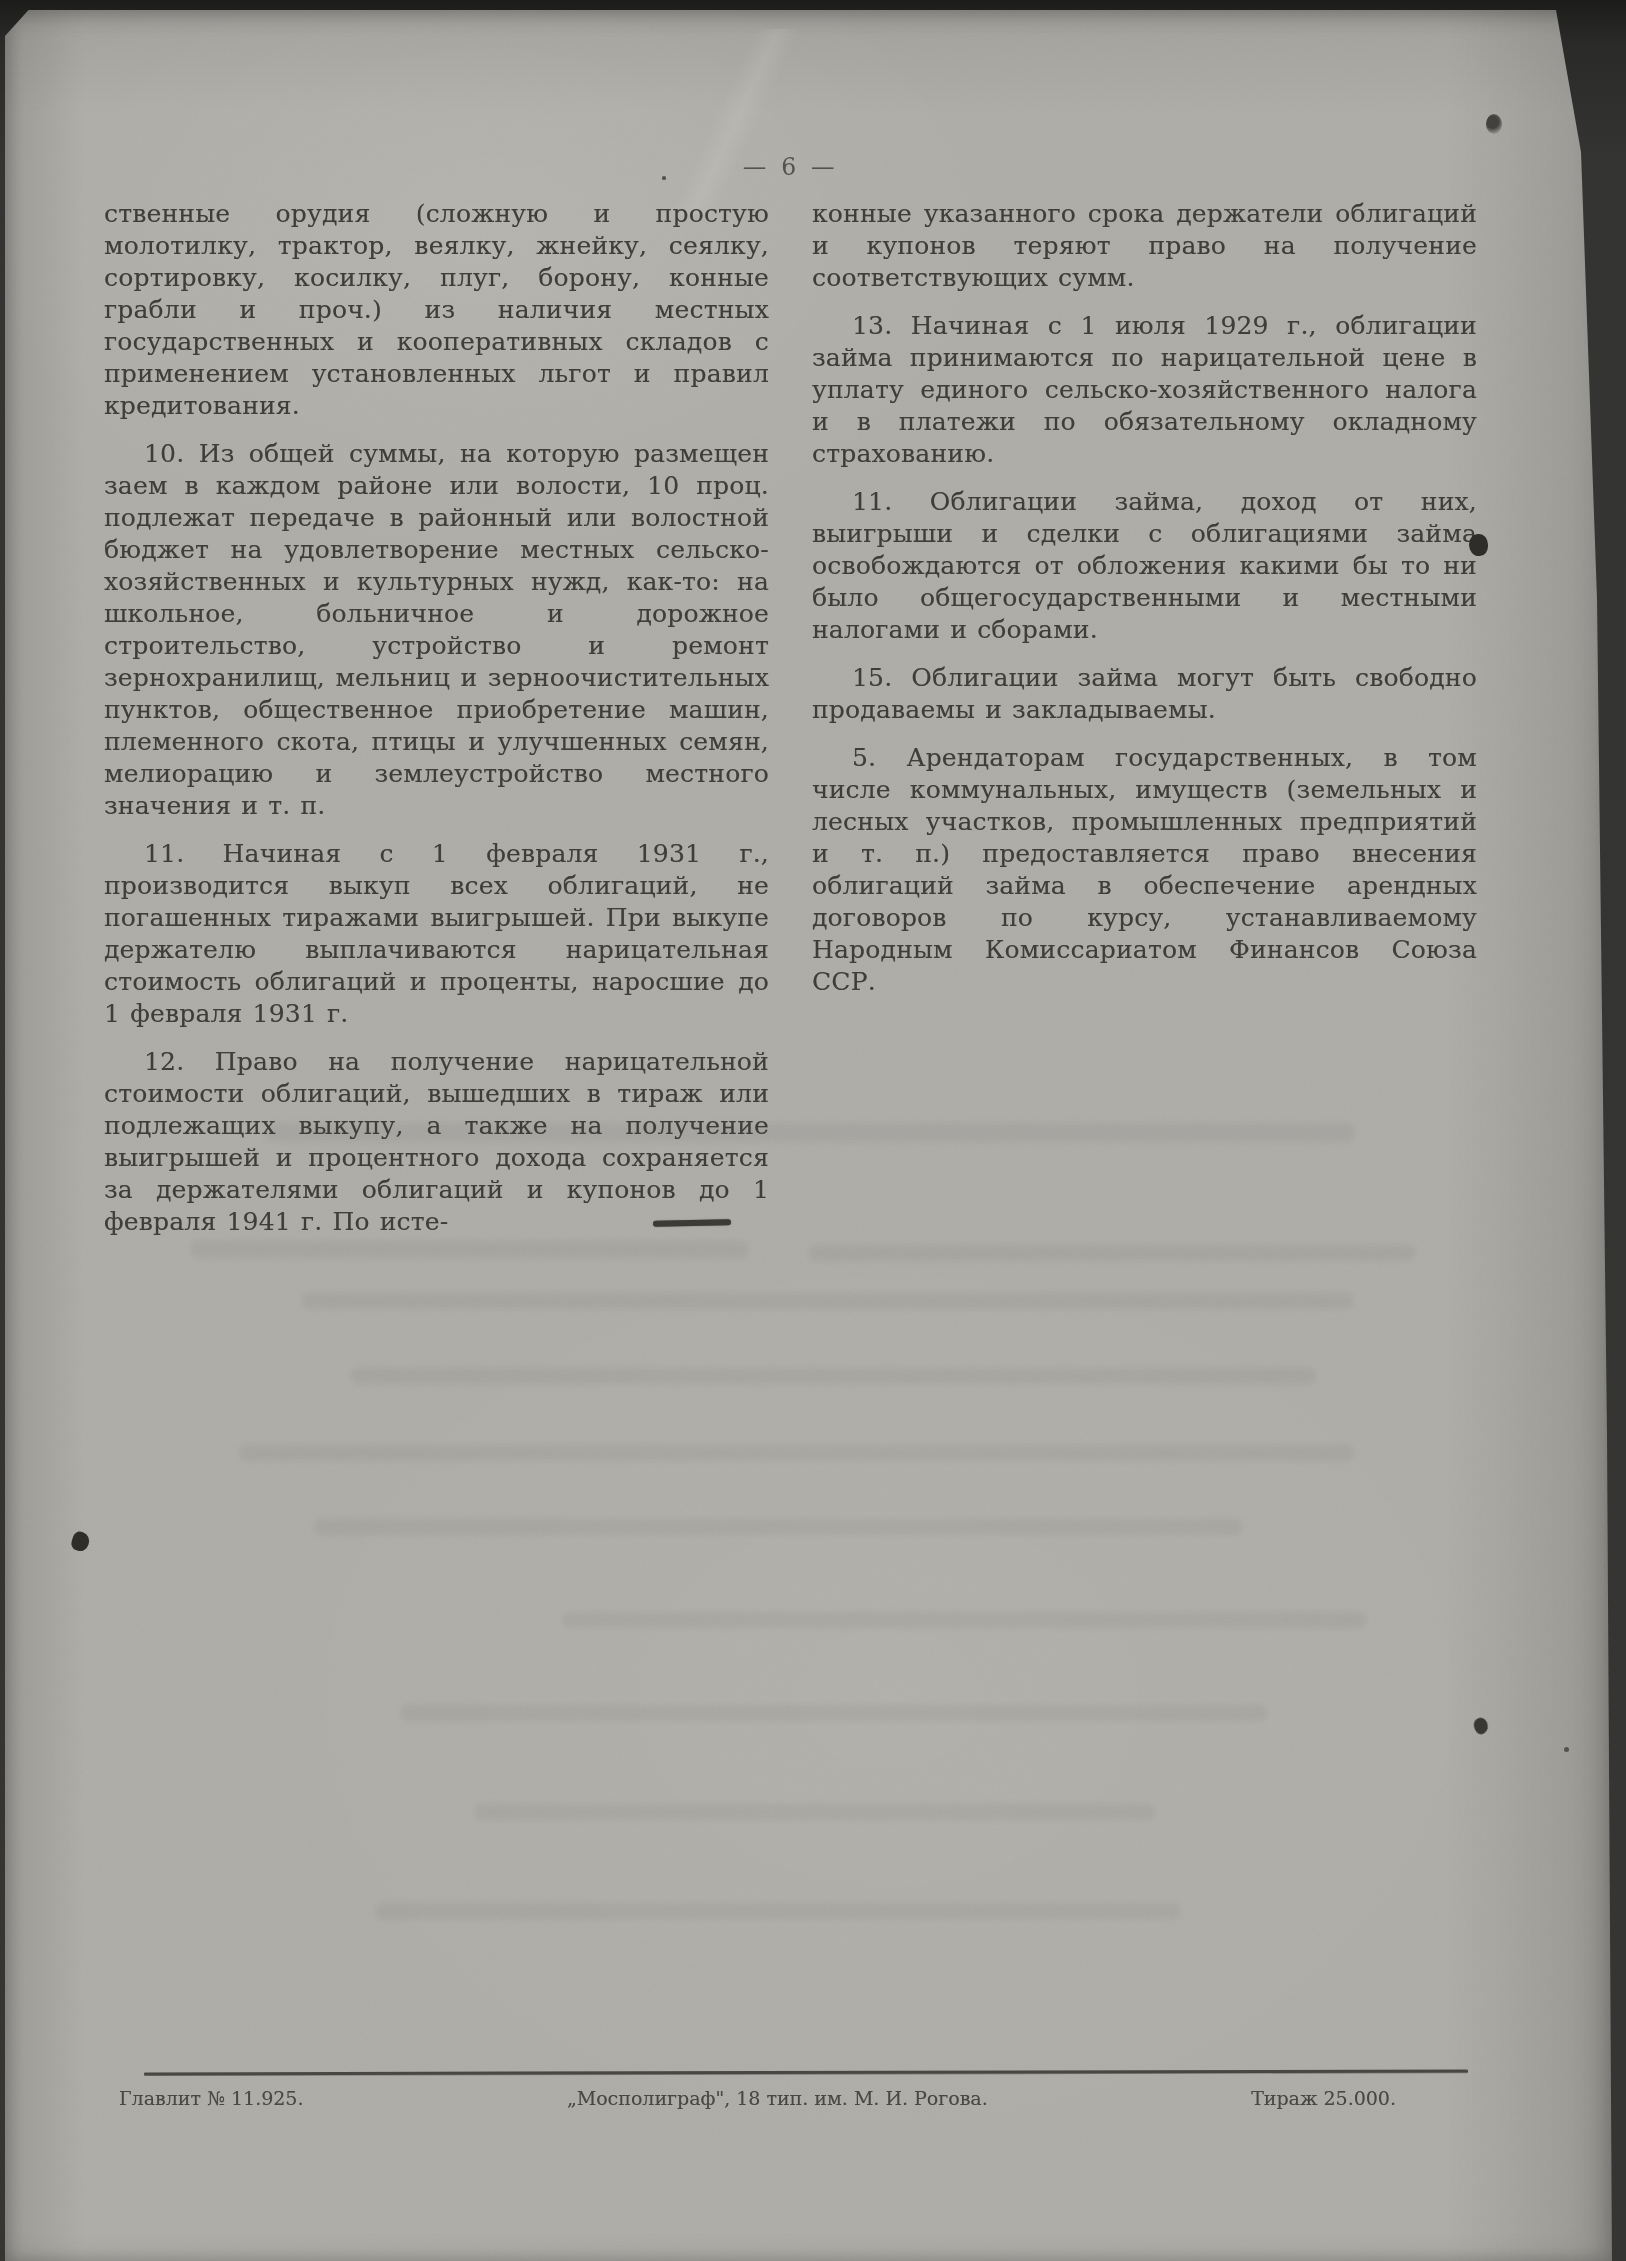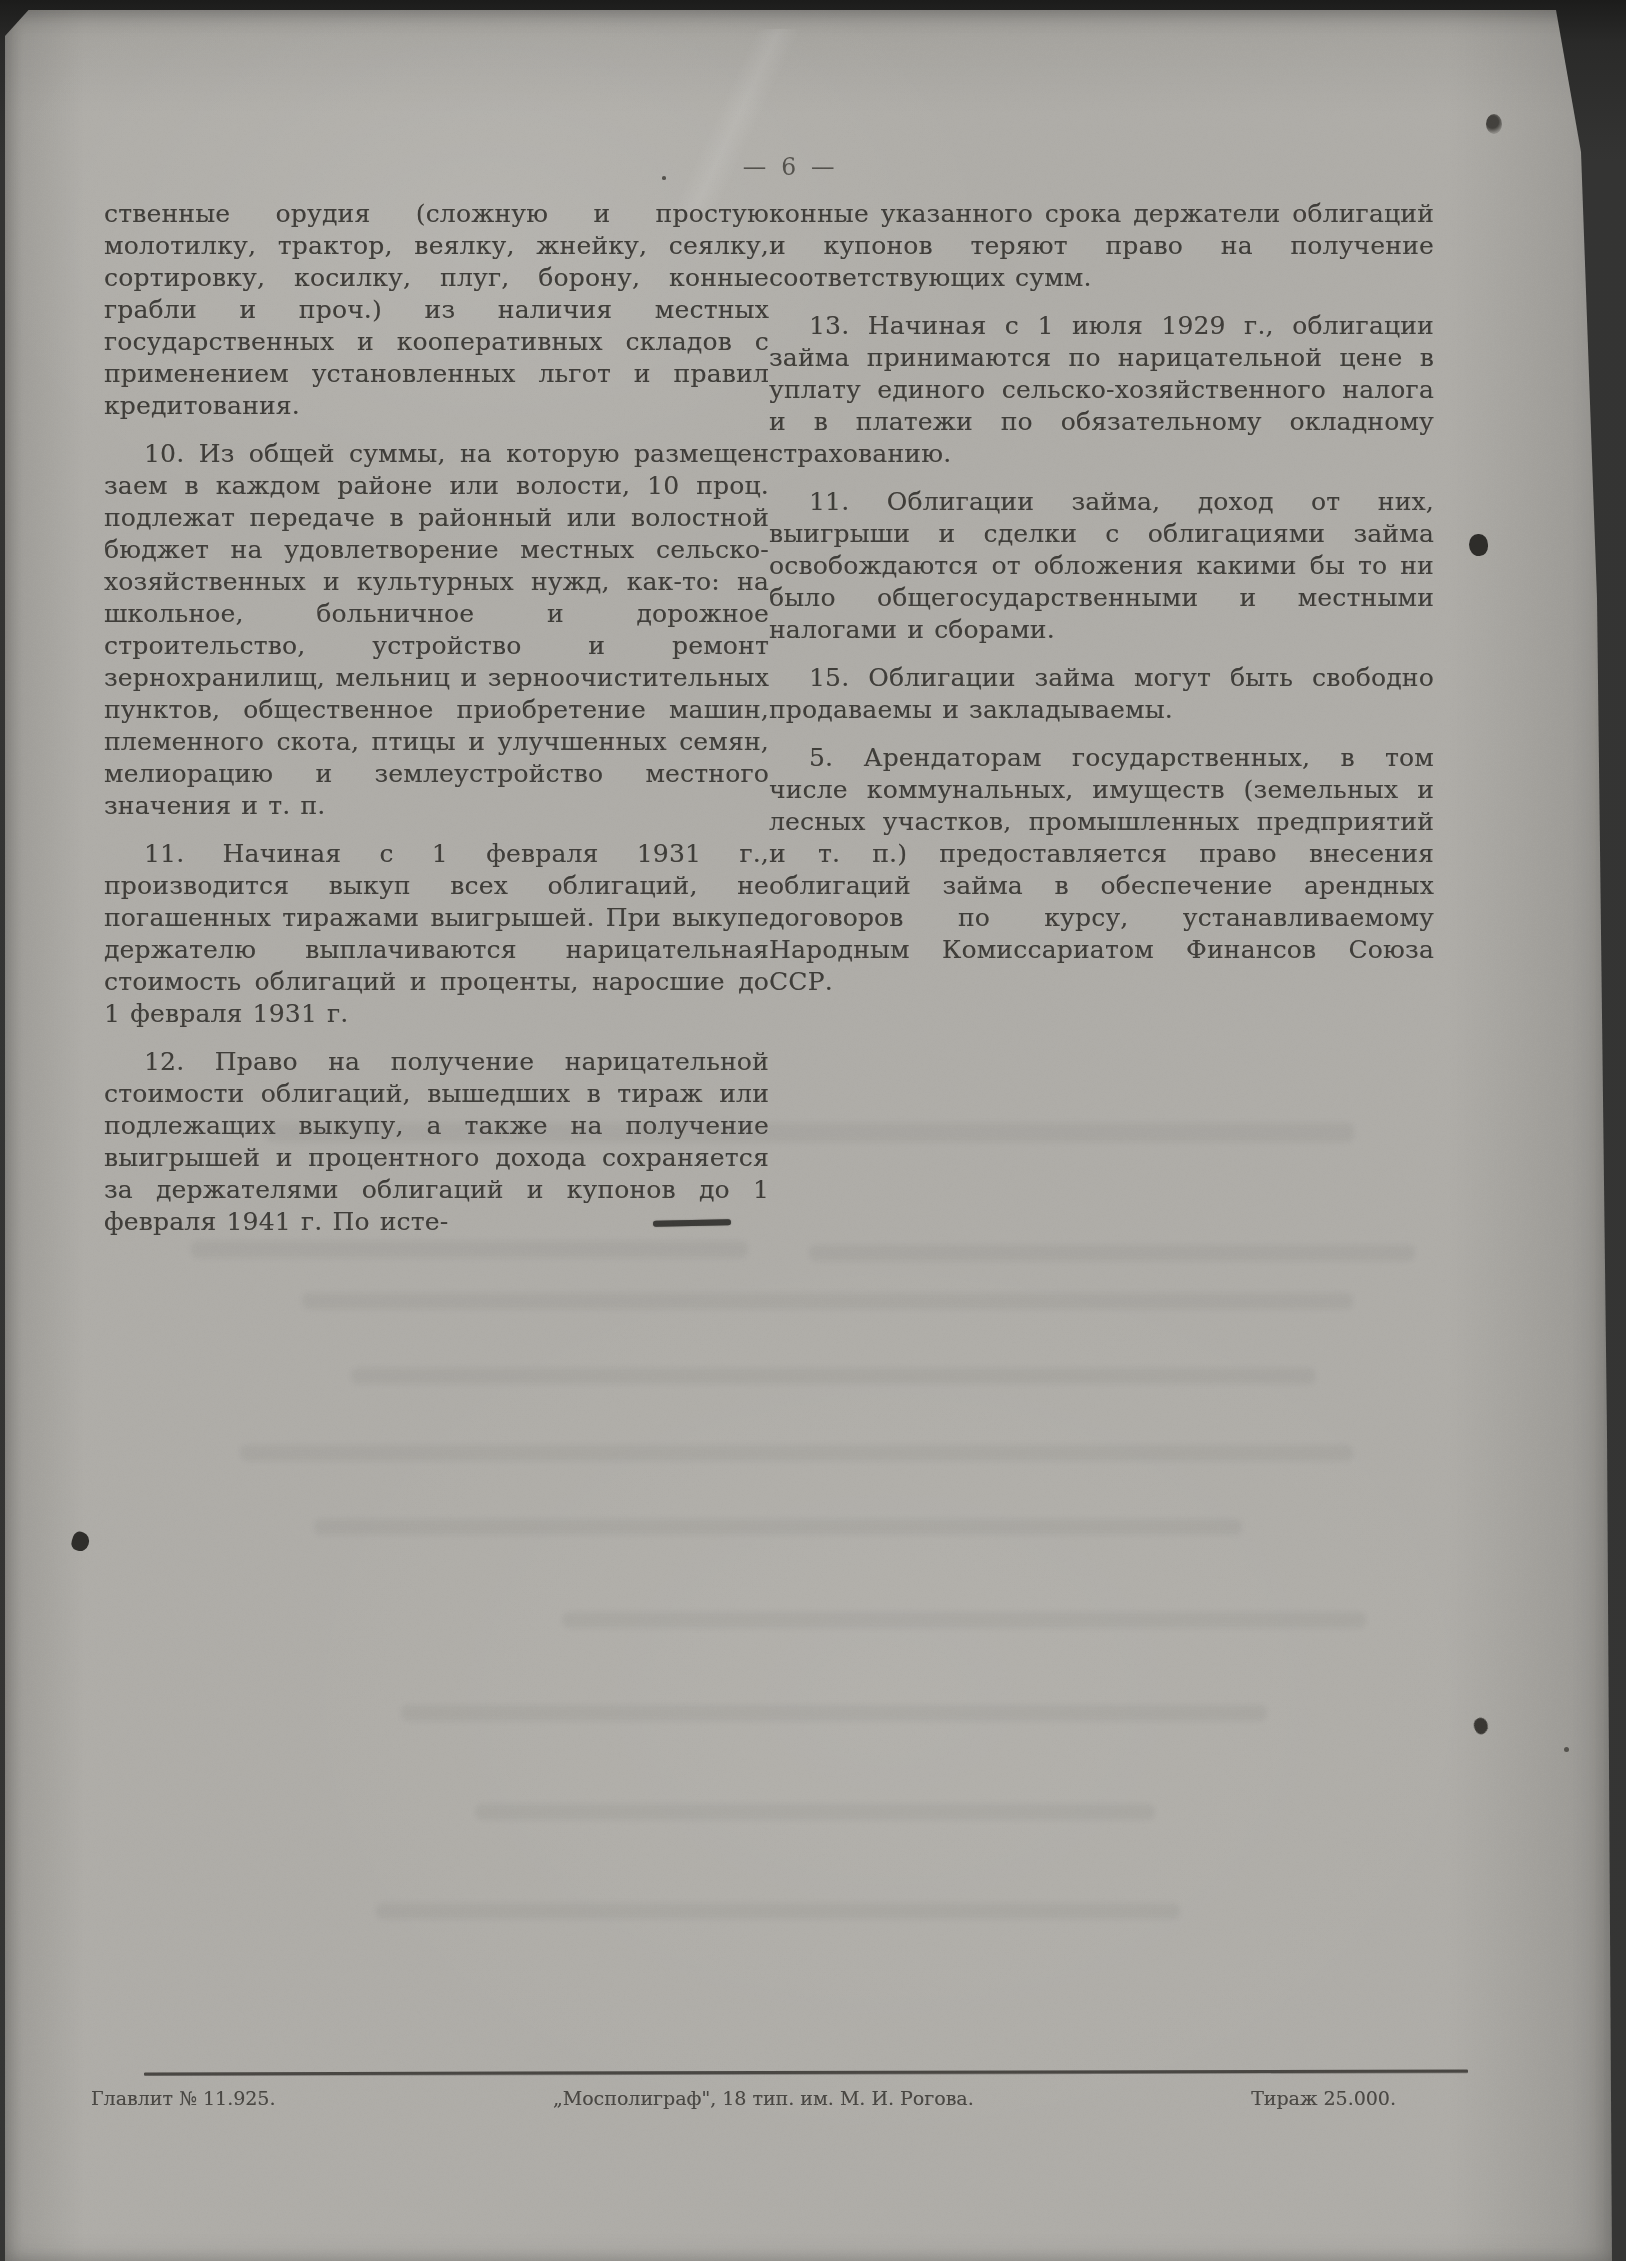--- a/index.html
+++ b/index.html
@@ -21,21 +21,21 @@
   }
   .texture{position:absolute;inset:0;pointer-events:none;mix-blend-mode:multiply;}
   .crease{position:absolute;left:588px;top:18.6px;width:285px;height:186px;pointer-events:none;
     background:linear-gradient(115deg,transparent 44%,rgba(255,255,255,0.09) 50%,transparent 56%);}
   .page-number{
     position:absolute;left:99px;top:143px;width:1373px;text-align:center;
     font-size:23.5px;color:#55534e;letter-spacing:3.7px;
   }
   .columns{
     position:absolute;left:99px;top:188px;width:1373px;
-    display:flex;
+    display:flex;gap:43px;
   }
   .col{width:665px;
     font-size:25px;line-height:32px;color:#403e3a;
     text-align:justify;letter-spacing:0.2px;word-spacing:1.9px;
     text-shadow:0.2px 0.2px 0.6px rgba(62,60,55,0.38);
   }
   .col p{margin:0 0 16px 0;}
   .col p.indent{text-indent:40px;}
   .section-divider{
     position:absolute;left:648px;top:1210px;width:78px;height:5.6px;
@@ -50,21 +50,21 @@
     text-shadow:0.2px 0.2px 0.5px rgba(60,58,54,0.4);
   }
   .footer-rule{
     position:absolute;left:139px;top:2061px;width:1324px;height:2.5px;
     background:#4a4844;transform:rotate(-0.12deg);border-radius:1.2px;
     box-shadow:0 0.6px 0.6px rgba(50,48,44,0.4);
   }
   .footer-row{
     position:absolute;left:0;top:2077px;width:1607px;
     display:flex;justify-content:space-between;
-    padding:0 216px 0 86px;box-sizing:border-box;
+    padding:0 216px 0 114px;box-sizing:border-box;
     font-size:19px;color:#4a4844;
     text-shadow:0.2px 0.2px 0.5px rgba(62,60,55,0.35);
   }
   .blot{position:absolute;background:#2f2e2b;}
   .blot-left{left:67px;top:1522px;width:16.7px;height:19px;border-radius:42% 58% 55% 45%;transform:rotate(18deg);}
   .blot-right{left:1469px;top:1708px;width:13.6px;height:16px;border-radius:55% 45% 60% 40%;transform:rotate(-30deg);background:#3a3834;filter:blur(0.6px);}
   .speck-bond{left:1464px;top:524px;width:18.6px;height:22px;border-radius:50% 50% 46% 54%;background:#2e2d2a;filter:blur(0.3px);}
   .hole-topright{left:1481px;top:104px;width:16px;height:20px;border-radius:50%;
     background:radial-gradient(circle at 40% 40%,#44423e 0 40%,rgba(90,88,84,0.4) 70%,transparent 100%);}
   .dot{position:absolute;border-radius:50%;background:#55534e;}

